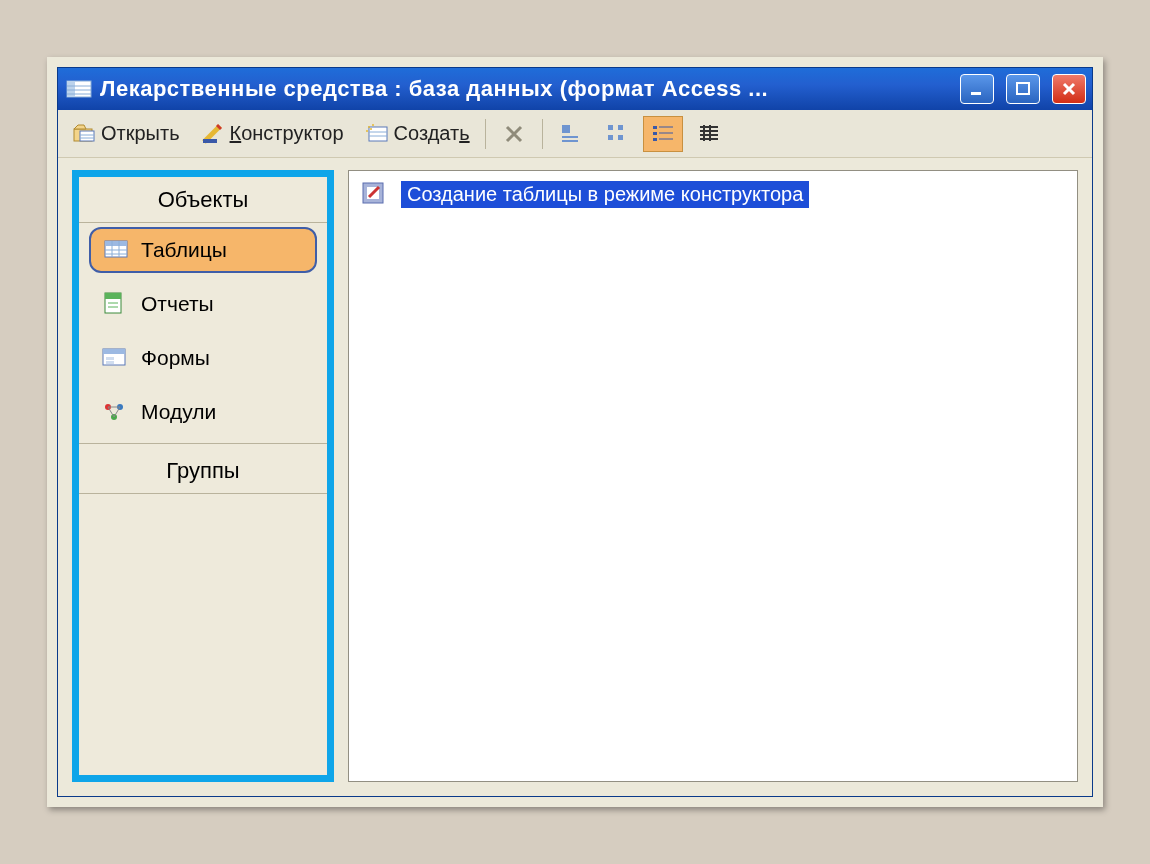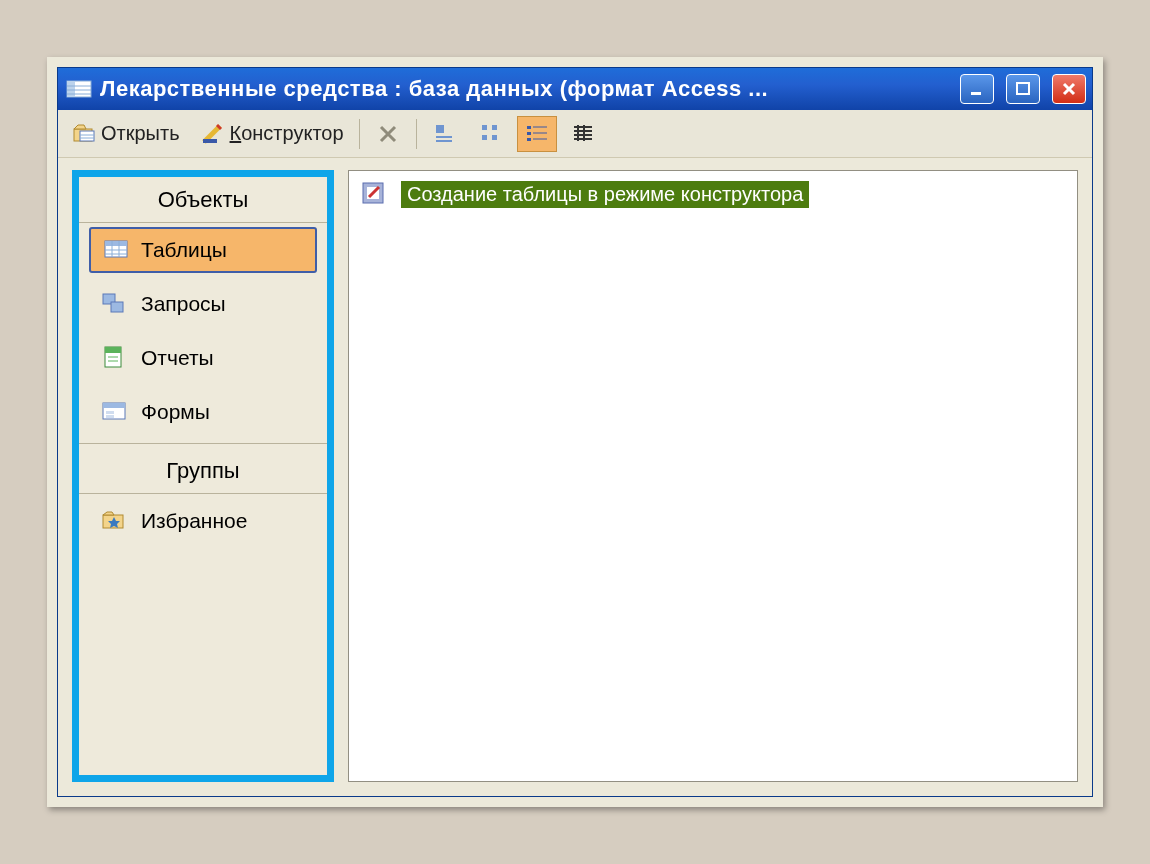--- a/index.html
+++ b/index.html
@@ -99,21 +99,21 @@
   .side-item {
     height: 46px;
     margin: 4px 10px;
     padding: 0 6px 0 12px;
     display: flex; align-items:center; gap: 14px;
     font-size: 21px;
   }
   .side-item.selected {
     background: #f6b66a;
     border: 2px solid #3f5ea8;
-    border-radius: 3px;
+    border-radius: 12px;
     gap: 12px;
   }
   .side-divider { height:1px; background:#b9b39c; margin:4px 0; }
   .content {
     flex:1;
     background:#fff;
     border: 1px solid #928f82;
     padding: 6px 8px;
     display: flex;
     flex-direction: column;
@@ -124,21 +124,21 @@
     display: flex;
     align-items: center;
     gap: 14px;
     padding: 0 4px;
     font-size: 20px;
   }
   .content-row .row-label {
     padding: 2px 6px;
   }
   .content-row.selected .row-label {
-    background: #4d7c0f;
+    background: #1d4ed8;
     color: #fff;
   }
   .ico { width:26px; height:26px; display:flex; align-items:center; justify-content:center; }
 </style>
 </head>
 <body>
 
 <div class="outer-frame">
   <div class="window">
 
@@ -188,20 +188,36 @@
         <span class="ico">
           <svg width="24" height="22">
             <path d="M3 19 L19 3" stroke="#e6b835" stroke-width="5"></path>
             <path d="M17 1 L21 5 L19 7 L15 3 Z" fill="#ce3a2a"></path>
             <rect x="2" y="16" width="14" height="4" fill="#3a59a8"></rect>
           </svg>
         </span>
         <span><span class="under">К</span><span>онструктор</span></span>
       </div>
 
+      <div class="tool-btn">
+        <span class="ico">
+          <svg width="24" height="22">
+            <rect x="4" y="4" width="18" height="14" fill="#fff" stroke="#5a79b8"></rect>
+            <line x1="4" y1="9" x2="22" y2="9" stroke="#8aaed8"></line>
+            <line x1="4" y1="13" x2="22" y2="13" stroke="#8aaed8"></line>
+            <g fill="#e6b835">
+                <circle cx="4" cy="4" r="1"></circle>
+                <circle cx="8" cy="2" r="1"></circle>
+                <circle cx="2" cy="8" r="1"></circle>
+                <circle cx="6" cy="6" r="1"></circle>
+              </g>
+          </svg>
+        </span>
+        <span>Создат<span class="under">ь</span></span>
+      </div>
 
       <span class="tool-sep"></span>
 
       <div class="tool-btn">
         <span class="ico">
           <svg width="22" height="22">
               <path d="M4 4 L18 18 M18 4 L4 18" stroke="#8f8b7a" stroke-width="3"></path>
             </svg>
         </span>
       </div>
@@ -268,29 +284,20 @@
                 <rect x="1" y="1" width="22" height="5" fill="#9cb9e2"></rect>
                 <line x1="1" y1="10" x2="23" y2="10" stroke="#8aaed8"></line>
                 <line x1="1" y1="14" x2="23" y2="14" stroke="#8aaed8"></line>
                 <line x1="8" y1="1" x2="8" y2="17" stroke="#8aaed8"></line>
                 <line x1="15" y1="1" x2="15" y2="17" stroke="#8aaed8"></line>
               </svg>
           </span>
           <span>Таблицы</span>
         </div>
 
-        <div class="side-item">
-          <span class="ico">
-            <svg width="24" height="22">
-                <rect x="1" y="1" width="12" height="10" fill="#9cb9e2" stroke="#5a79b8"></rect>
-                <rect x="9" y="9" width="12" height="10" fill="#9cb9e2" stroke="#5a79b8"></rect>
-              </svg>
-          </span>
-          <span>Запросы</span>
-        </div>
 
         <div class="side-item">
           <span class="ico">
             <svg width="22" height="24">
                 <rect x="2" y="1" width="16" height="20" fill="#fff" stroke="#3a8a3a"></rect>
                 <rect x="2" y="1" width="16" height="6" fill="#5bb35b"></rect>
                 <line x1="5" y1="11" x2="15" y2="11" stroke="#5bb35b"></line>
                 <line x1="5" y1="15" x2="15" y2="15" stroke="#5bb35b"></line>
               </svg>
           </span>
@@ -304,34 +311,37 @@
                 <rect x="1" y="1" width="22" height="5" fill="#9cb9e2"></rect>
                 <rect x="4" y="9" width="8" height="3" fill="#d0ddef"></rect>
                 <rect x="4" y="13" width="8" height="3" fill="#d0ddef"></rect>
               </svg>
           </span>
           <span>Формы</span>
         </div>
 
 
 
+        <div class="side-item">
+          <span class="ico">
+            <svg width="24" height="22">
+                <circle cx="6" cy="6" r="3" fill="#d33"></circle>
+                <circle cx="18" cy="6" r="3" fill="#3a7ac0"></circle>
+                <circle cx="12" cy="16" r="3" fill="#4aa84a"></circle>
+                <line x1="6" y1="6" x2="18" y2="6" stroke="#888"></line>
+                <line x1="6" y1="6" x2="12" y2="16" stroke="#888"></line>
+                <line x1="18" y1="6" x2="12" y2="16" stroke="#888"></line>
+              </svg>
+          </span>
+          <span>Модули</span>
+        </div>
 
         <div class="side-divider"></div>
         <div class="side-header" style="border-bottom:1px solid #b9b39c;">Группы</div>
 
-        <div class="side-item">
-          <span class="ico">
-            <svg width="24" height="20">
-                <rect x="1" y="4" width="20" height="13" fill="#f3d48a" stroke="#b08a30"></rect>
-                <path d="M1 4 L5 1 L10 1 L12 4 Z" fill="#f3d48a" stroke="#b08a30"></path>
-                <polygon points="12,6 14,10 18,10 15,13 16,17 12,15 8,17 9,13 6,10 10,10" fill="#3a7ac0"></polygon>
-              </svg>
-          </span>
-          <span>Избранное</span>
-        </div>
       </div>
 
       <div class="content">
         <div class="content-row selected">
           <span class="ico">
             <svg width="26" height="26">
                 <rect x="2" y="2" width="20" height="20" fill="#a7b3d9" stroke="#5a6cae"></rect>
                 <rect x="6" y="6" width="12" height="12" fill="#fff"></rect>
                 <path d="M8 16 L18 6" stroke="#c33" stroke-width="3"></path>
               </svg>

